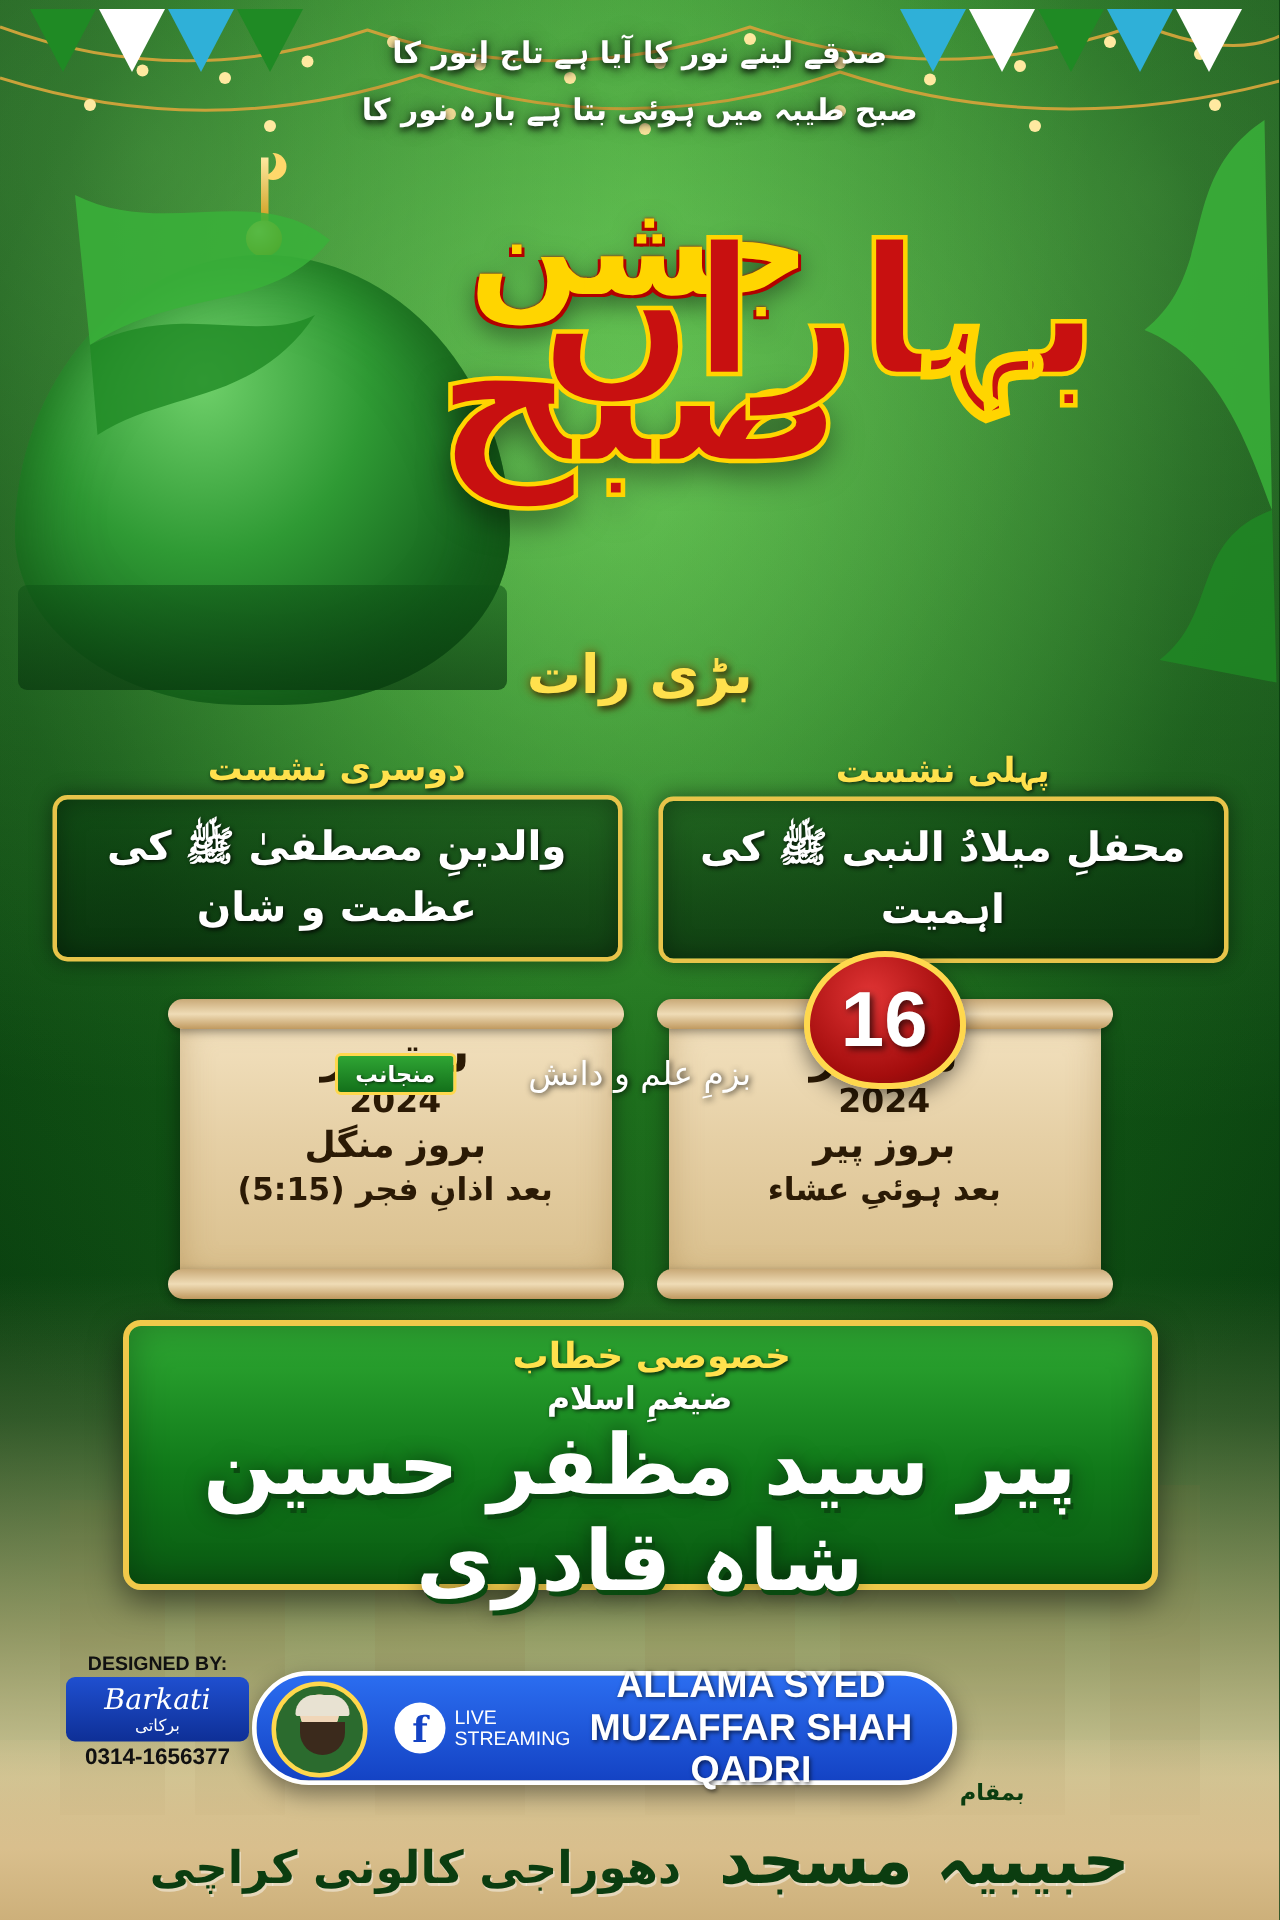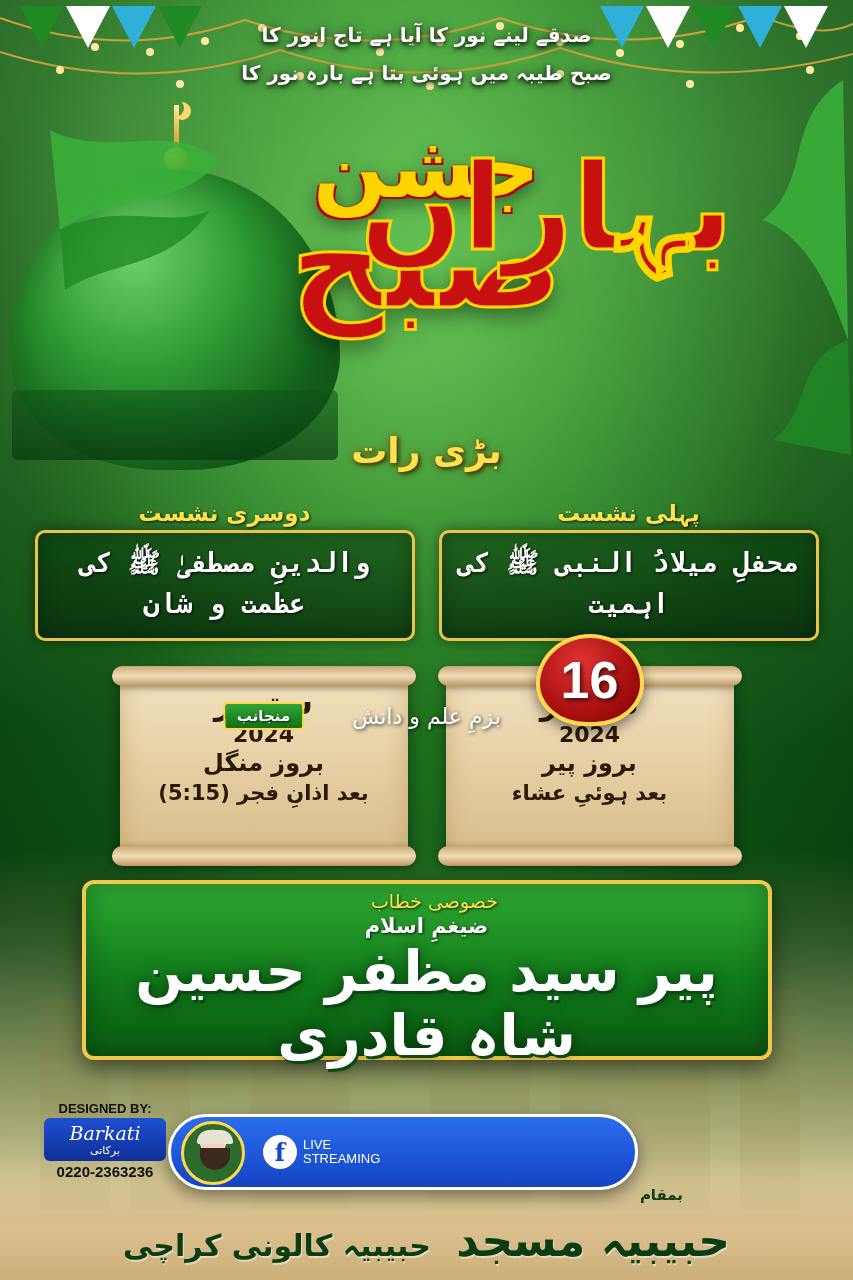--- a/index.html
+++ b/index.html
@@ -140,21 +140,21 @@
     background: linear-gradient(to bottom, rgba(8,60,14,.55), rgba(6,40,10,.72));
     box-shadow: 0 0 14px rgba(0,0,0,.45), inset 0 0 18px rgba(0,0,0,.35);
     padding: 12px 10px;
     text-align: center;
     color: #ffffff;
     font-size: 27px;
     font-weight: bold;
     text-shadow: 1px 1px 3px rgba(0,0,0,.85);
     line-height: 1.5;
     min-height: 78px;
-    display: flex; align-items: center; justify-content: center; font-family: Liberation Mono, monospace;
+    display: flex; align-items: center; justify-content: center;
   }
 
   
   .scrolls {
     position: absolute; top: 640px; left: 0; width: 853px;
     display: flex; flex-direction: row-reverse; justify-content: center; gap: 26px;
   }
   .scroll { position: relative; width: 300px; height: 230px; }
   .scroll-paper {
     position: absolute; top: 38px; left: 6px; width: 288px; height: 176px;
@@ -213,21 +213,21 @@
     position: absolute; top: 880px; left: 50%; transform: translateX(-50%);
     width: 690px; height: 180px;
     background: linear-gradient(to bottom, #2faa33, #117a1a 55%, #0a5a12);
     border: 4px solid #f0c94a;
     border-radius: 12px;
     box-shadow: 0 8px 22px rgba(0,0,0,.5), inset 0 0 26px rgba(0,0,0,.30);
     text-align: center;
     padding-top: 6px;
   }
   .khas-khitab {
-    font-size: 19px; font-weight: normal; color: #ffe14d;
+    font-size: 24px; font-weight: bold; color: #ffe14d;
     text-shadow: 1px 1px 3px rgba(0,0,0,.8);
     margin-left: 16px;
   }
   .zaigham {
     font-size: 21px; font-weight: bold; color: #ffffff; margin-top: 2px;
     text-shadow: 1px 1px 3px rgba(0,0,0,.8);
   }
   .speaker-name {
     font-size: 56px; font-weight: bold; color: #ffffff;
     text-shadow: 2px 3px 0 #0a4a10, 0 0 14px rgba(0,0,0,.5);
@@ -445,30 +445,34 @@
   <div class="live-banner">
     <div class="speaker-photo">
       <div class="cap"></div>
       <div class="beard"></div>
     </div>
     <div class="fb-badge">f</div>
     <div class="live-text">
       <div>LIVE</div>
       <div>STREAMING</div>
     </div>
+    <div class="banner-name">
+      <div>ALLAMA SYED</div>
+      <div>MUZAFFAR SHAH QADRI</div>
+    </div>
   </div>
 
   <div class="designer">
     <div class="dlabel">DESIGNED BY:</div>
     <div class="dbox">
       <div class="dname">Barkati</div>
       <div class="durdu urdu">برکاتی</div>
     </div>
-    <div class="dphone">0220-2363236</div>
+    <div class="dphone">0314-1656377</div>
   </div>
 
   <div class="footer-badge urdu">بمقام</div>
   <div class="footer-name urdu">
     <span>حبیبیہ مسجد</span>
-    <span class="footer-sub">حبیبیہ کالونی کراچی</span>
+    <span class="footer-sub">دھوراجی کالونی کراچی</span>
   </div>
 
 </div>
 
 </body></html>

